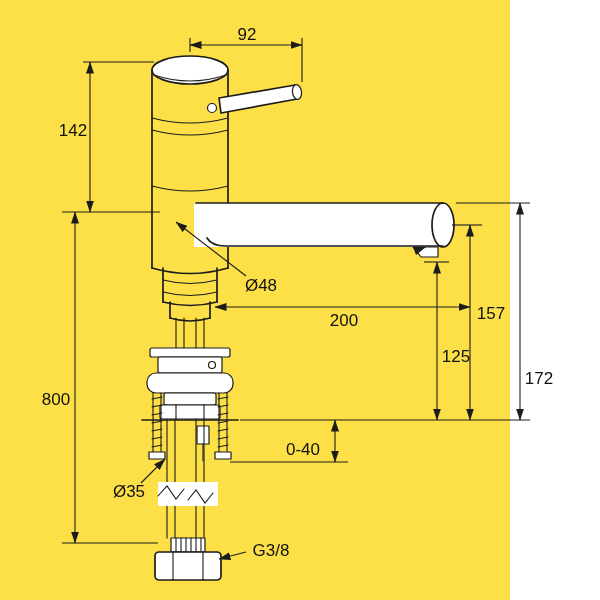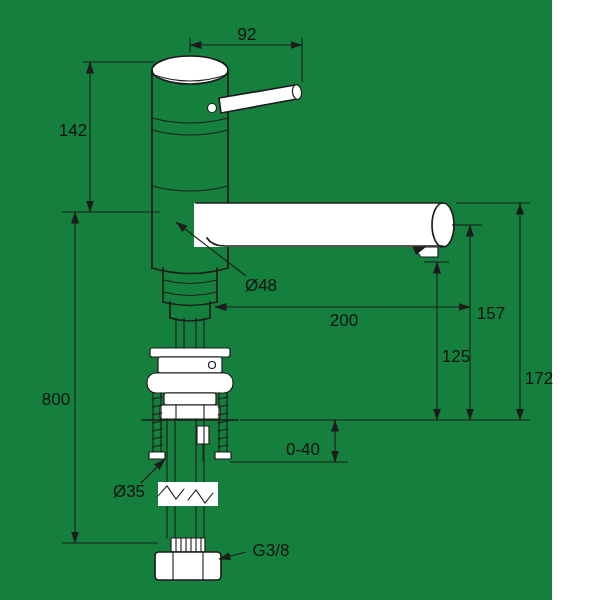--- a/index.html
+++ b/index.html
@@ -1,17 +1,17 @@
 <!DOCTYPE html>
 <html><head>
 <meta charset="utf-8">
 <title>Faucet technical drawing</title>
 <style>
   html,body{margin:0;padding:0;background:#fff;}
-  .canvas{width:552px;height:600px;position:relative;background:#15803d;font-family:"Liberation Sans",sans-serif;}
+  .canvas{width:510px;height:600px;position:relative;background:#fde047;font-family:"Liberation Sans",sans-serif;}
   svg{display:block;}
   .ol{fill:none;stroke:#1c1c1c;stroke-width:1.7;stroke-linecap:round;stroke-linejoin:round;}
   .ol2{fill:none;stroke:#1c1c1c;stroke-width:1.1;stroke-linecap:round;}
   .wf{fill:#ffffff;stroke:#1c1c1c;stroke-width:1.7;stroke-linejoin:round;}
   .wf2{fill:#ffffff;stroke:#1c1c1c;stroke-width:1.2;stroke-linejoin:round;}
   .dim{fill:none;stroke:#1c1c1c;stroke-width:1.1;}
   .dimtxt{font-family:"Liberation Sans",sans-serif;font-size:17px;fill:#111;text-anchor:middle;}
 </style>
 </head>
 <body>

